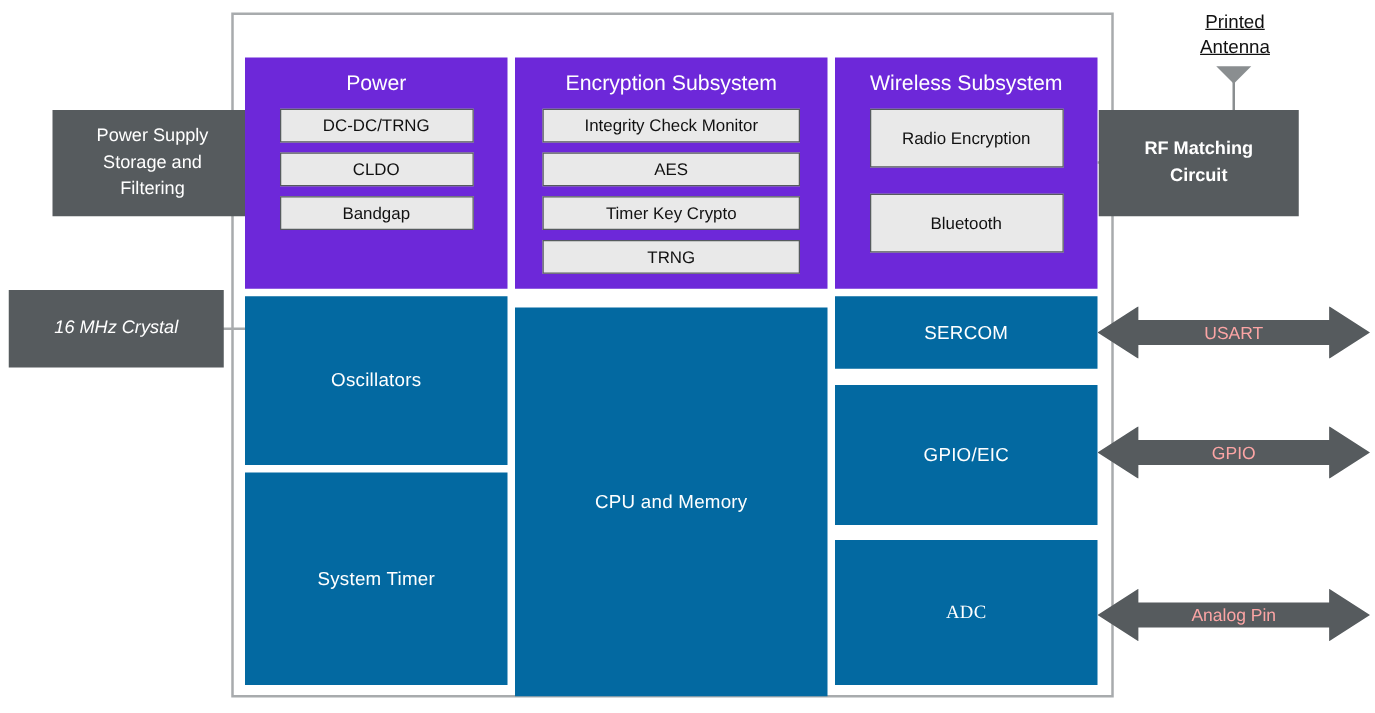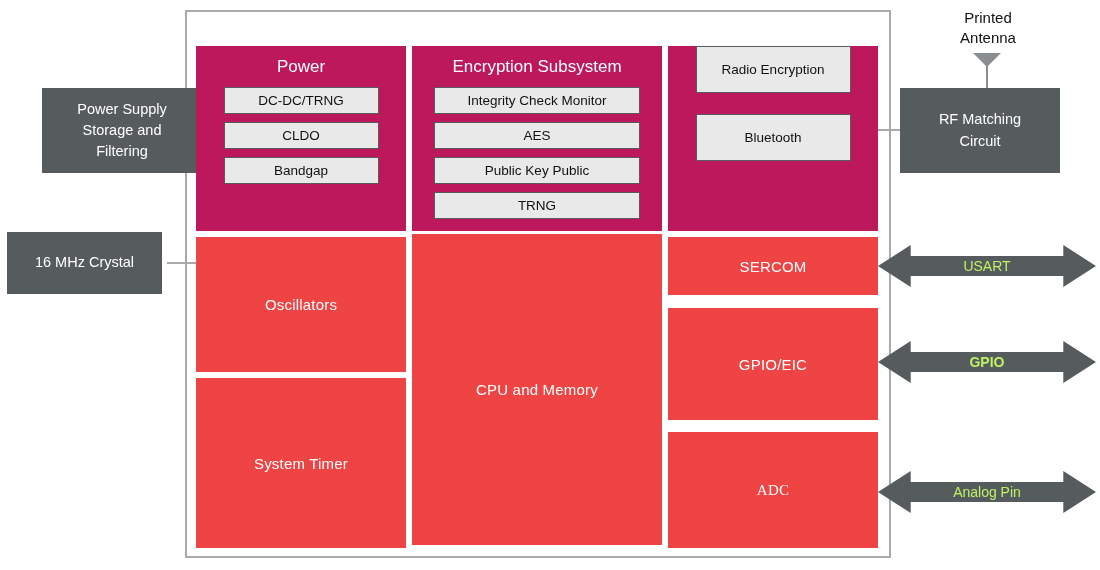--- a/index.html
+++ b/index.html
@@ -14,30 +14,30 @@
 
   .outer-box {
     position: absolute;
     left: 185px; top: 10px; width: 706px; height: 548px;
     border: 2px solid #a8abad;
     background: #ffffff;
   }
 
   .dark-block {
     position: absolute;
-    background: #ef4444;
+    background: #0369a1;
     color: #ffffff;
     display: flex; align-items: center; justify-content: center;
     text-align: center;
   }
   .dark-block .big-label { font-size: 15px; letter-spacing: 0.2px; }
 
   .subsystem {
     position: absolute;
-    background: #be185d;
+    background: #6d28d9;
     color: #ffffff;
     display: flex; flex-direction: column; align-items: center;
   }
   .subsystem-title {
     font-size: 17px;
     color: #ffffff;
     margin-top: 11px;
     margin-bottom: 10px;
     text-align: center;
   }
@@ -70,114 +70,116 @@
     height: 2px;
   }
 
   .antenna-label {
     position: absolute;
     left: 942px; top: 8px; width: 92px;
     text-align: center;
     font-size: 15px;
     color: #111111;
     line-height: 1.35;
+    text-decoration: underline;
   }
   .antenna-symbol { position: absolute; left: 971px; top: 52px; }
   .antenna-mast {
     position: absolute;
     left: 986px; top: 64px; width: 2px; height: 24px;
     background: #8a8e90;
   }
 
   .dbl-arrow {
     position: absolute;
     background: #565b5e;
     width: 218px; height: 42px;
     clip-path: polygon(0% 50%, 15% 0%, 15% 26%, 85% 26%, 85% 0%, 100% 50%, 85% 100%, 85% 74%, 15% 74%, 15% 100%);
     display: flex; align-items: center; justify-content: center;
   }
-  .dbl-arrow span { color: #bef264; font-size: 14px; }
+  .dbl-arrow span { color: #fca5a5; font-size: 14px; }
 </style>
 </head>
 <body>
 
 <div class="canvas">
 
   <div class="outer-box"></div>
 
   <div class="connector" style="left:167px; top:129px; width:29px;"></div>
   <div class="connector" style="left:167px; top:262px; width:29px;"></div>
   <div class="connector" style="left:878px; top:129px; width:29px;"></div>
 
   <div class="side-block" style="left:7px; top:88px; width:160px; height:85px;margin-left:35px;">
     <span>Power Supply Storage and Filtering</span>
   </div>
-  <div class="side-block" style="left:7px; top:232px; width:155px; height:62px;">
+  <div class="side-block" style="left:7px; top:232px; width:172px; height:62px;font-style:italic;">
     <span>16 MHz Crystal</span>
   </div>
 
   <div class="antenna-label">Printed Antenna</div>
   <div class="antenna-symbol">
     <svg width="32" height="16" viewBox="0 0 32 16">
       <polygon points="2,1 30,1 16,15" fill="#8a8e90"></polygon>
     </svg>
   </div>
   <div class="antenna-mast"></div>
 
-  <div class="side-block" style="left:900px; top:88px; width:160px; height:85px;">
+  <div class="side-block" style="left:879px; top:88px; width:160px; height:85px;font-weight:bold;">
     <span>RF Matching Circuit</span>
   </div>
 
   <div class="subsystem" style="left:196px; top:46px; width:210px; height:185px;">
     <div class="subsystem-title">Power</div>
     <div class="sub-item power-item">DC-DC/TRNG</div>
     <div class="sub-item power-item">CLDO</div>
     <div class="sub-item power-item">Bandgap</div>
   </div>
 
   <div class="subsystem" style="left:412px; top:46px; width:250px; height:185px;">
     <div class="subsystem-title">Encryption Subsystem</div>
     <div class="sub-item enc-item">Integrity Check Monitor</div>
     <div class="sub-item enc-item">AES</div>
-    <div class="sub-item enc-item">Public Key Public</div>
+    <div class="sub-item enc-item">Timer Key Crypto</div>
     <div class="sub-item enc-item">TRNG</div>
   </div>
 
   <div class="subsystem" style="left:668px; top:46px; width:210px; height:185px;">
+    <div class="subsystem-title">Wireless Subsystem</div>
     <div class="sub-item wireless-item">Radio Encryption</div>
     <div class="sub-item wireless-item">Bluetooth</div>
   </div>
 
   <div class="dark-block" style="left:196px; top:237px; width:210px; height:135px;">
     <span class="big-label">Oscillators</span>
   </div>
 
   <div class="dark-block" style="left:196px; top:378px; width:210px; height:170px;">
     <span class="big-label">System Timer</span>
   </div>
 
-  <div class="dark-block" style="left:412px; top:234px; width:250px; height:311px;">
+  <div class="dark-block" style="left:412px; top:246px; width:250px; height:311px;">
     <span class="big-label">CPU and Memory</span>
   </div>
 
   <div class="dark-block" style="left:668px; top:237px; width:210px; height:58px;">
     <span class="big-label">SERCOM</span>
   </div>
 
   <div class="dark-block" style="left:668px; top:308px; width:210px; height:112px;">
     <span class="big-label">GPIO/EIC</span>
   </div>
 
   <div class="dark-block" style="left:668px; top:432px; width:210px; height:116px;font-family:Liberation Serif, serif;">
     <span class="big-label">ADC</span>
   </div>
 
   <div class="dbl-arrow" style="left:878px; top:245px;">
     <span>USART</span>
   </div>
-  <div class="dbl-arrow" style="left:878px; top:341px;font-weight:bold;">
+  <div class="dbl-arrow" style="left:878px; top:341px;">
     <span>GPIO</span>
   </div>
   <div class="dbl-arrow" style="left:878px; top:471px;">
     <span>Analog Pin</span>
   </div>
 
 </div>
 
 </body></html>

